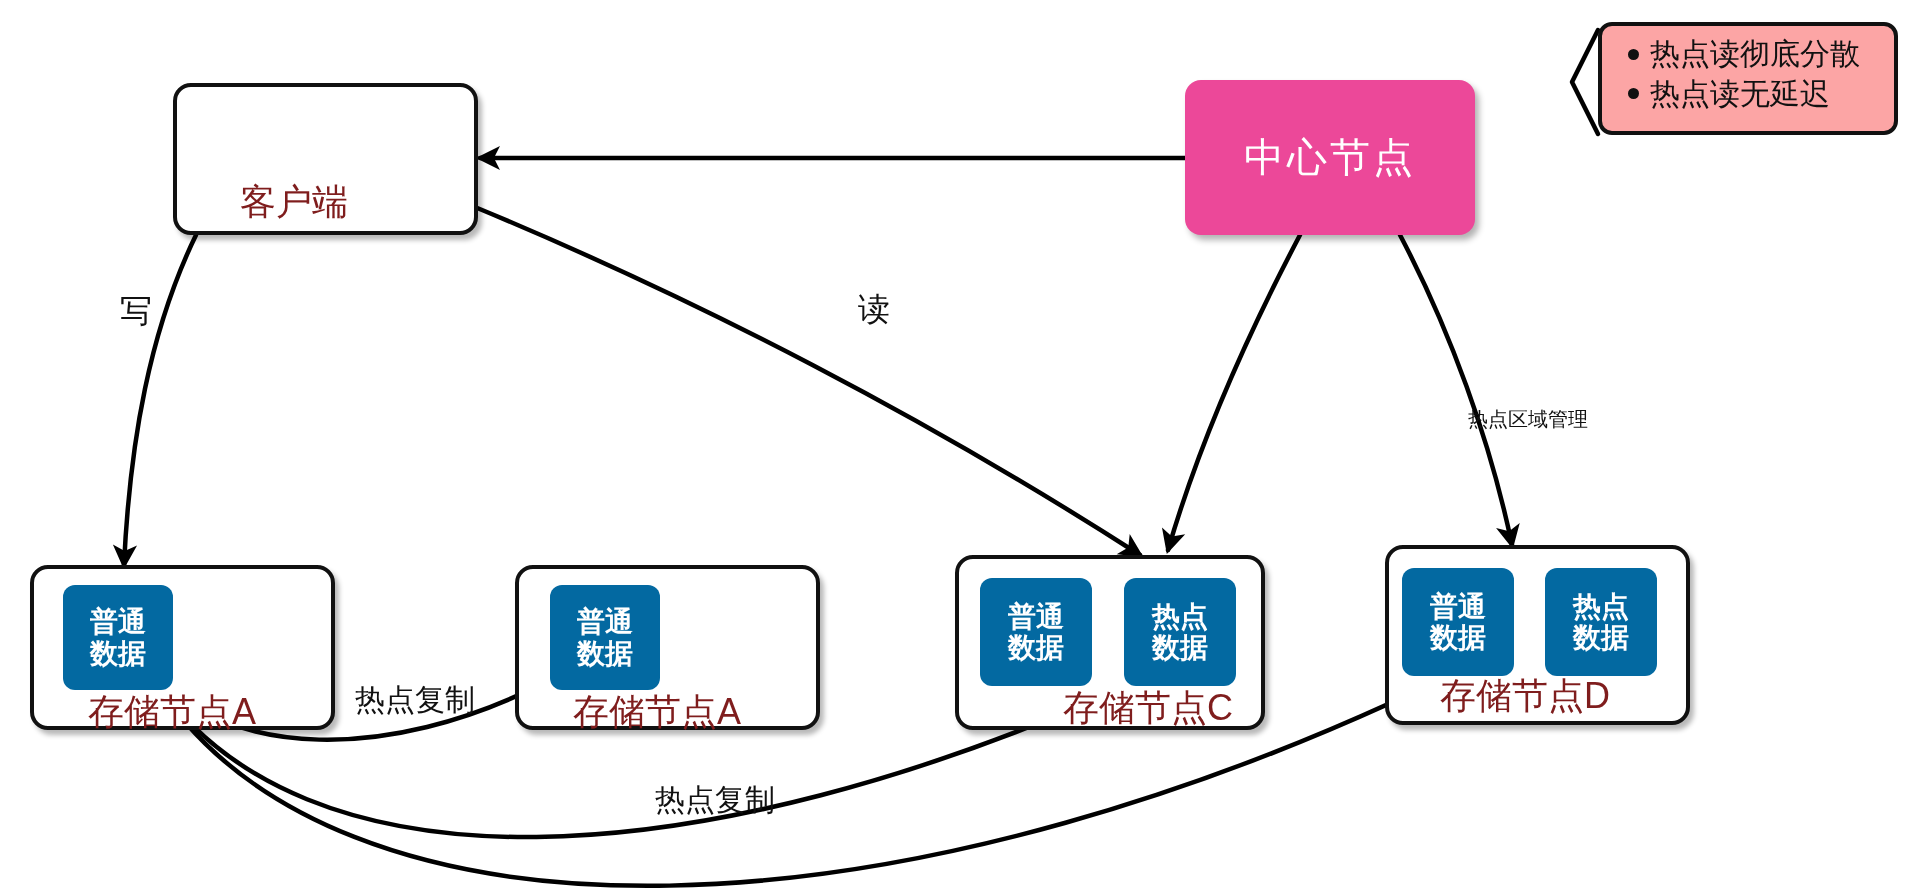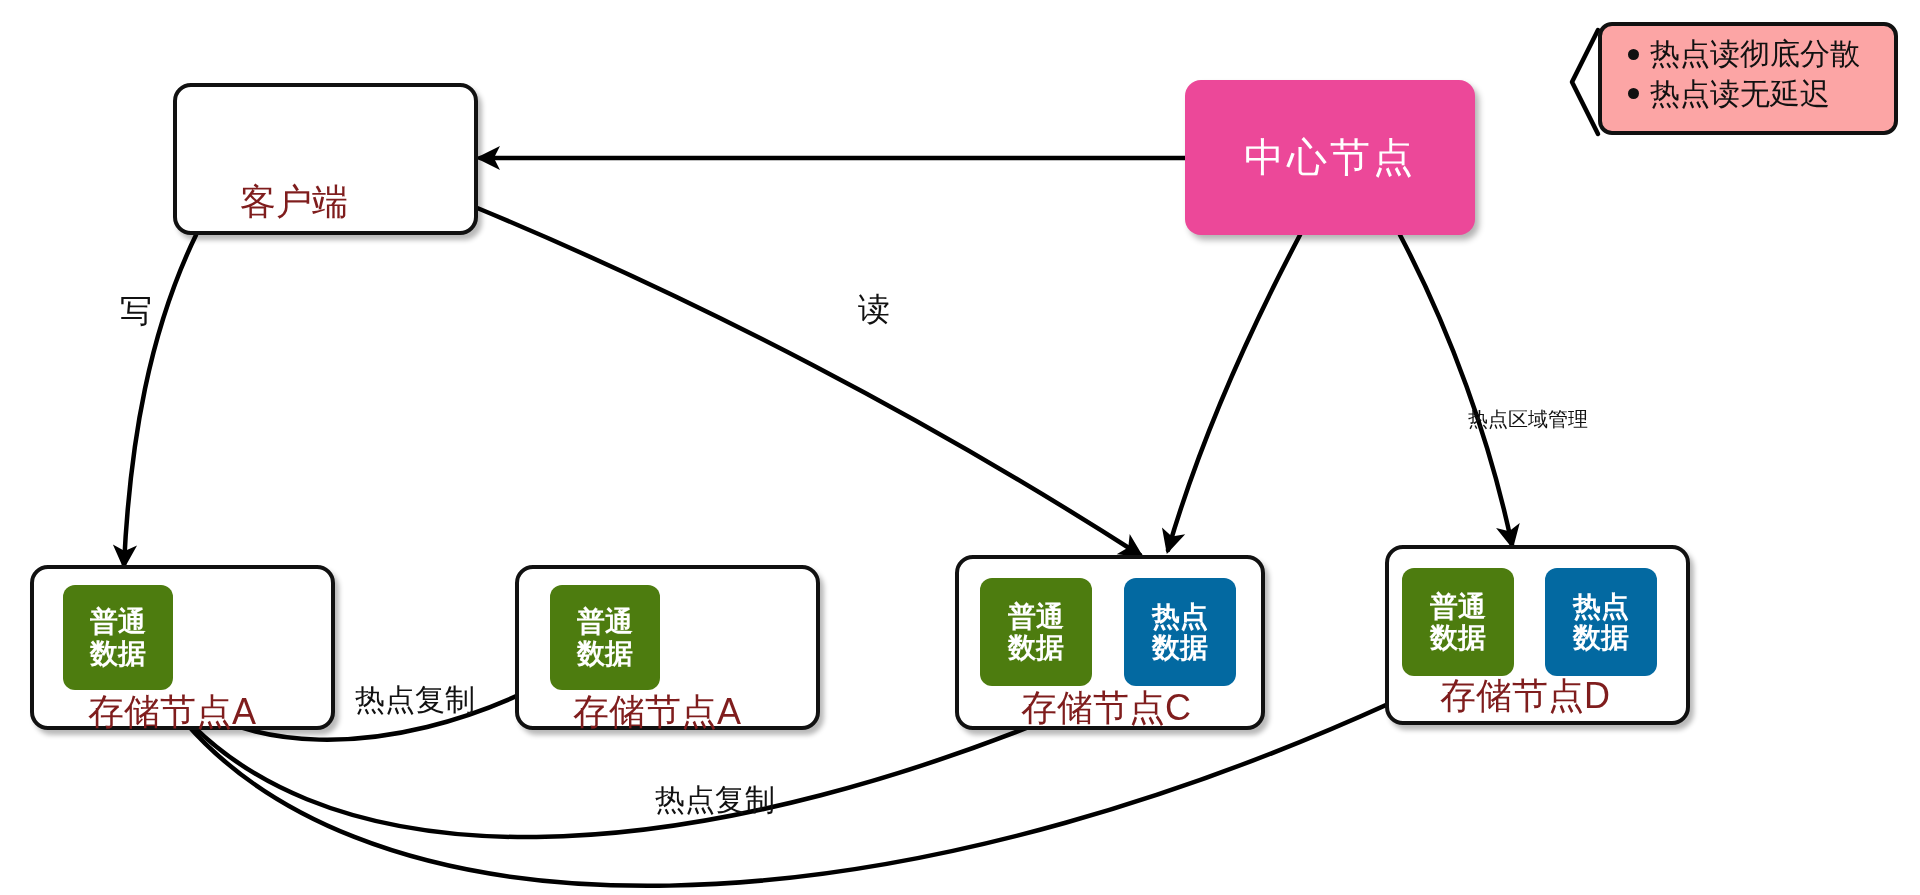--- a/index.html
+++ b/index.html
@@ -65,21 +65,21 @@
     border-radius: 12px;
     color: #ffffff;
     font-weight: bold;
     display: flex;
     flex-direction: column;
     align-items: center;
     justify-content: center;
     line-height: 1.12;
     text-align: center;
   }
-  .badge.blue  { background: #4d7c0f; }
+  .badge.blue  { background: #0369a1; }
   .badge.teal  { background: #0369a1; }
   .badge .bline { display: block; }
 
   .badge-key {
     position: absolute;
     box-sizing: border-box;
     background: #65a8a0;
     border-radius: 12px;
     color: #ffffff;
     font-weight: bold;
@@ -199,21 +199,21 @@
   <div class="node" style="left:955px; top:555px; width:310px; height:175px;">
   </div>
   <div class="badge blue" style="left:980px; top:578px; width:112px; height:108px; font-size:28px;">
     <span class="bline">普通</span>
     <span class="bline">数据</span>
   </div>
   <div class="badge teal" style="left:1124px; top:578px; width:112px; height:108px; font-size:28px;">
     <span class="bline">热点</span>
     <span class="bline">数据</span>
   </div>
-  <div class="node-caption" style="left:1021px; top:684px;">存储节点C</div>
+  <div class="node-caption" style="left:1063px; top:684px;">存储节点C</div>
 
   <div class="node" style="left:1385px; top:545px; width:305px; height:180px;">
   </div>
   <div class="badge blue" style="left:1402px; top:568px; width:112px; height:108px; font-size:28px;">
     <span class="bline">普通</span>
     <span class="bline">数据</span>
   </div>
   <div class="badge teal" style="left:1545px; top:568px; width:112px; height:108px; font-size:28px;">
     <span class="bline">热点</span>
     <span class="bline">数据</span>

